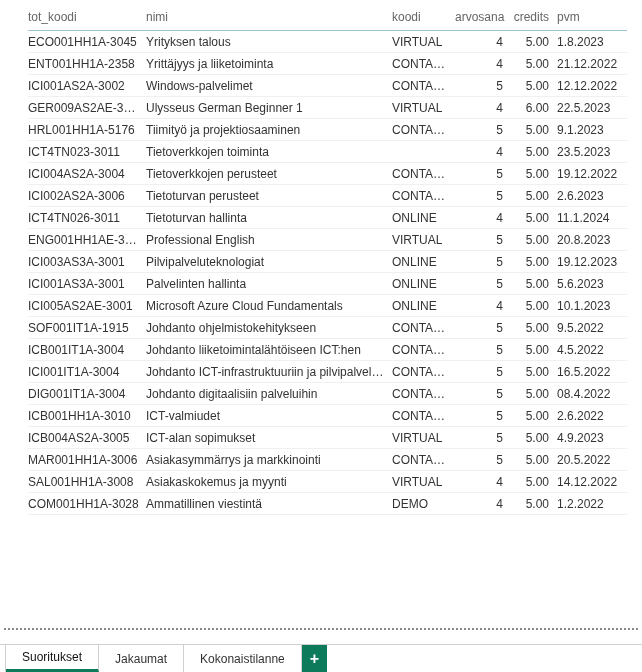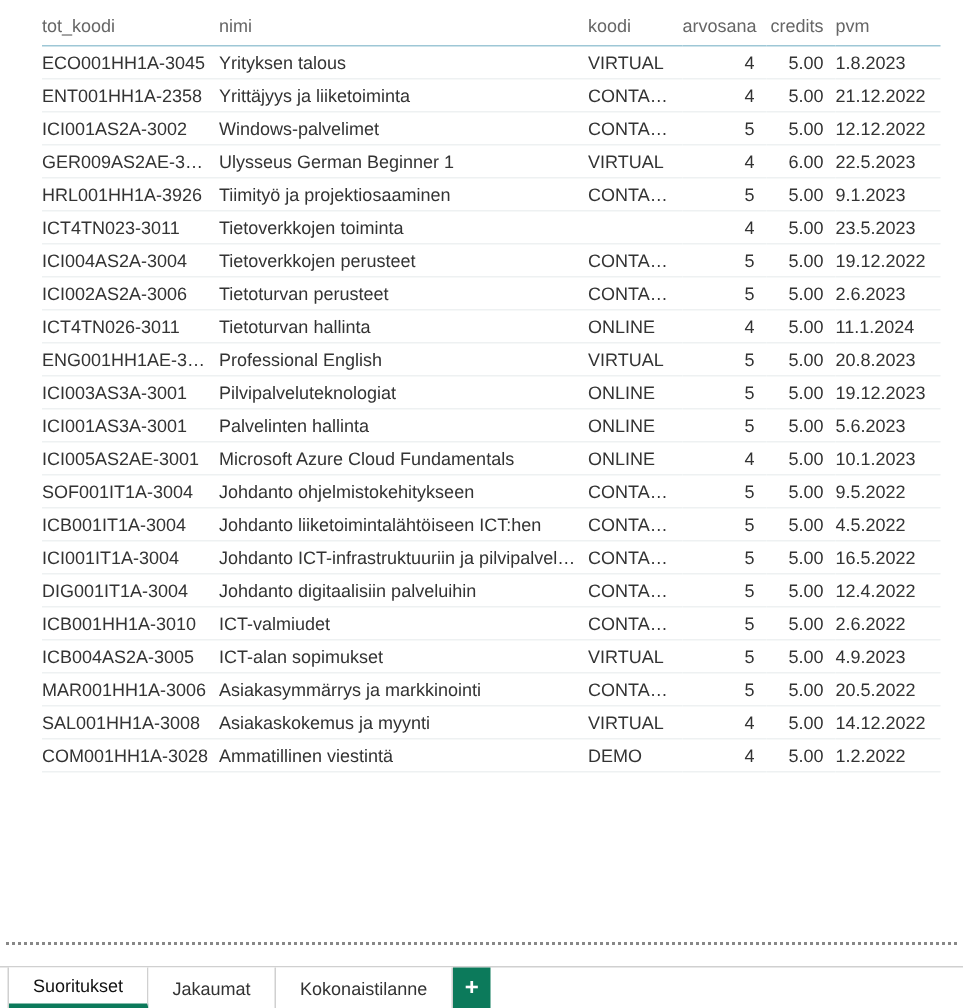--- a/index.html
+++ b/index.html
@@ -164,21 +164,21 @@
           </tr>
           <tr>
             <td>GER009AS2AE-3001</td>
             <td>Ulysseus German Beginner 1</td>
             <td>VIRTUAL</td>
             <td class="num">4</td>
             <td class="num">6.00</td>
             <td>22.5.2023</td>
           </tr>
           <tr>
-            <td>HRL001HH1A-3926</td>
+            <td>HRL001HH1A-5176</td>
             <td>Tiimityö ja projektiosaaminen</td>
             <td>CONTACT</td>
             <td class="num">5</td>
             <td class="num">5.00</td>
             <td>9.1.2023</td>
           </tr>
           <tr>
             <td>ICT4TN023-3011</td>
             <td>Tietoverkkojen toiminta</td>
             <td></td>
@@ -236,21 +236,21 @@
           </tr>
           <tr>
             <td>ICI005AS2AE-3001</td>
             <td>Microsoft Azure Cloud Fundamentals</td>
             <td>ONLINE</td>
             <td class="num">4</td>
             <td class="num">5.00</td>
             <td>10.1.2023</td>
           </tr>
           <tr>
-            <td>SOF001IT1A-3004</td>
+            <td>SOF001IT1A-1915</td>
             <td>Johdanto ohjelmistokehitykseen</td>
             <td>CONTACT</td>
             <td class="num">5</td>
             <td class="num">5.00</td>
             <td>9.5.2022</td>
           </tr>
           <tr>
             <td>ICB001IT1A-3004</td>
             <td>Johdanto liiketoimintalähtöiseen ICT:hen</td>
             <td>CONTACT</td>
@@ -265,21 +265,21 @@
             <td class="num">5</td>
             <td class="num">5.00</td>
             <td>16.5.2022</td>
           </tr>
           <tr>
             <td>DIG001IT1A-3004</td>
             <td>Johdanto digitaalisiin palveluihin</td>
             <td>CONTACT</td>
             <td class="num">5</td>
             <td class="num">5.00</td>
-            <td>12.4.2022</td>
+            <td>08.4.2022</td>
           </tr>
           <tr>
             <td>ICB001HH1A-3010</td>
             <td>ICT-valmiudet</td>
             <td>CONTACT</td>
             <td class="num">5</td>
             <td class="num">5.00</td>
             <td>2.6.2022</td>
           </tr>
           <tr>

